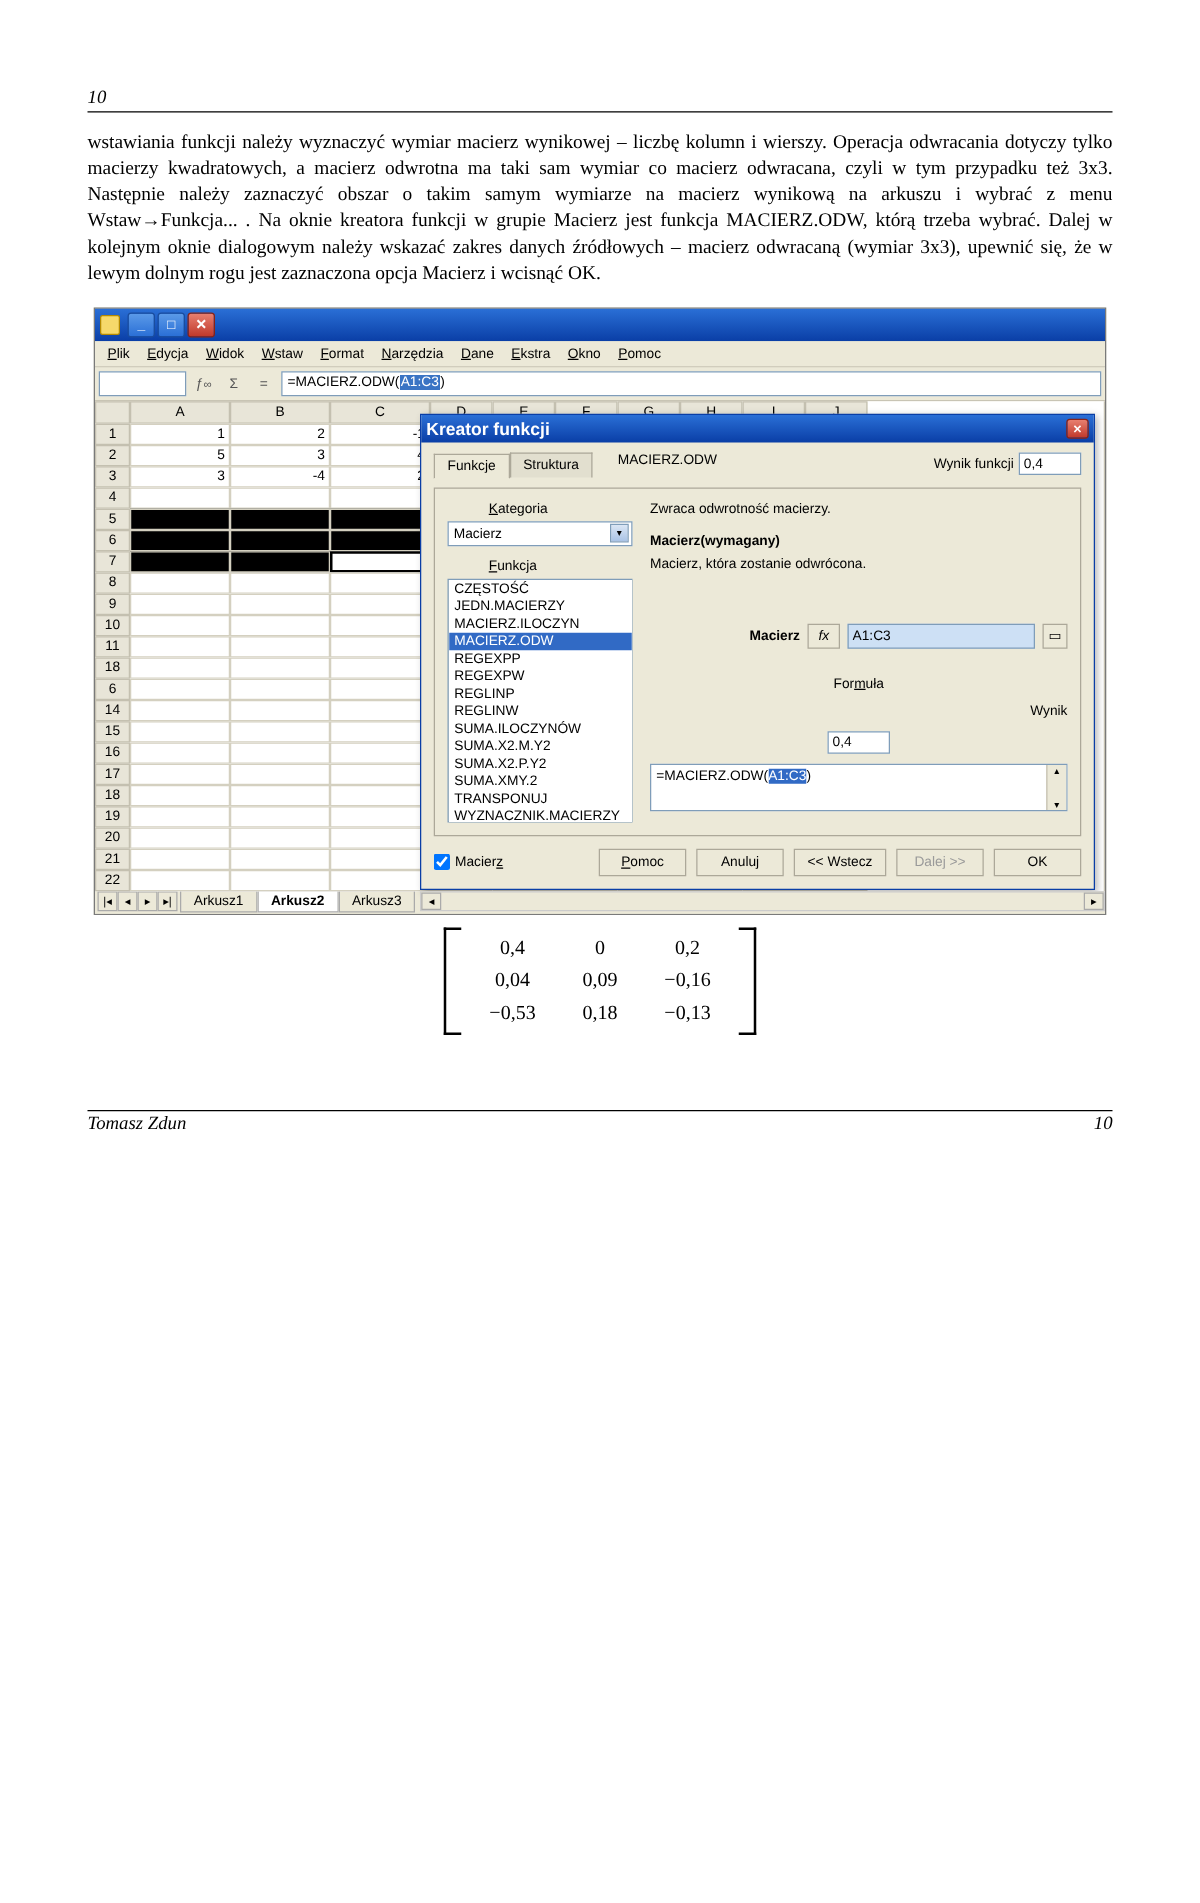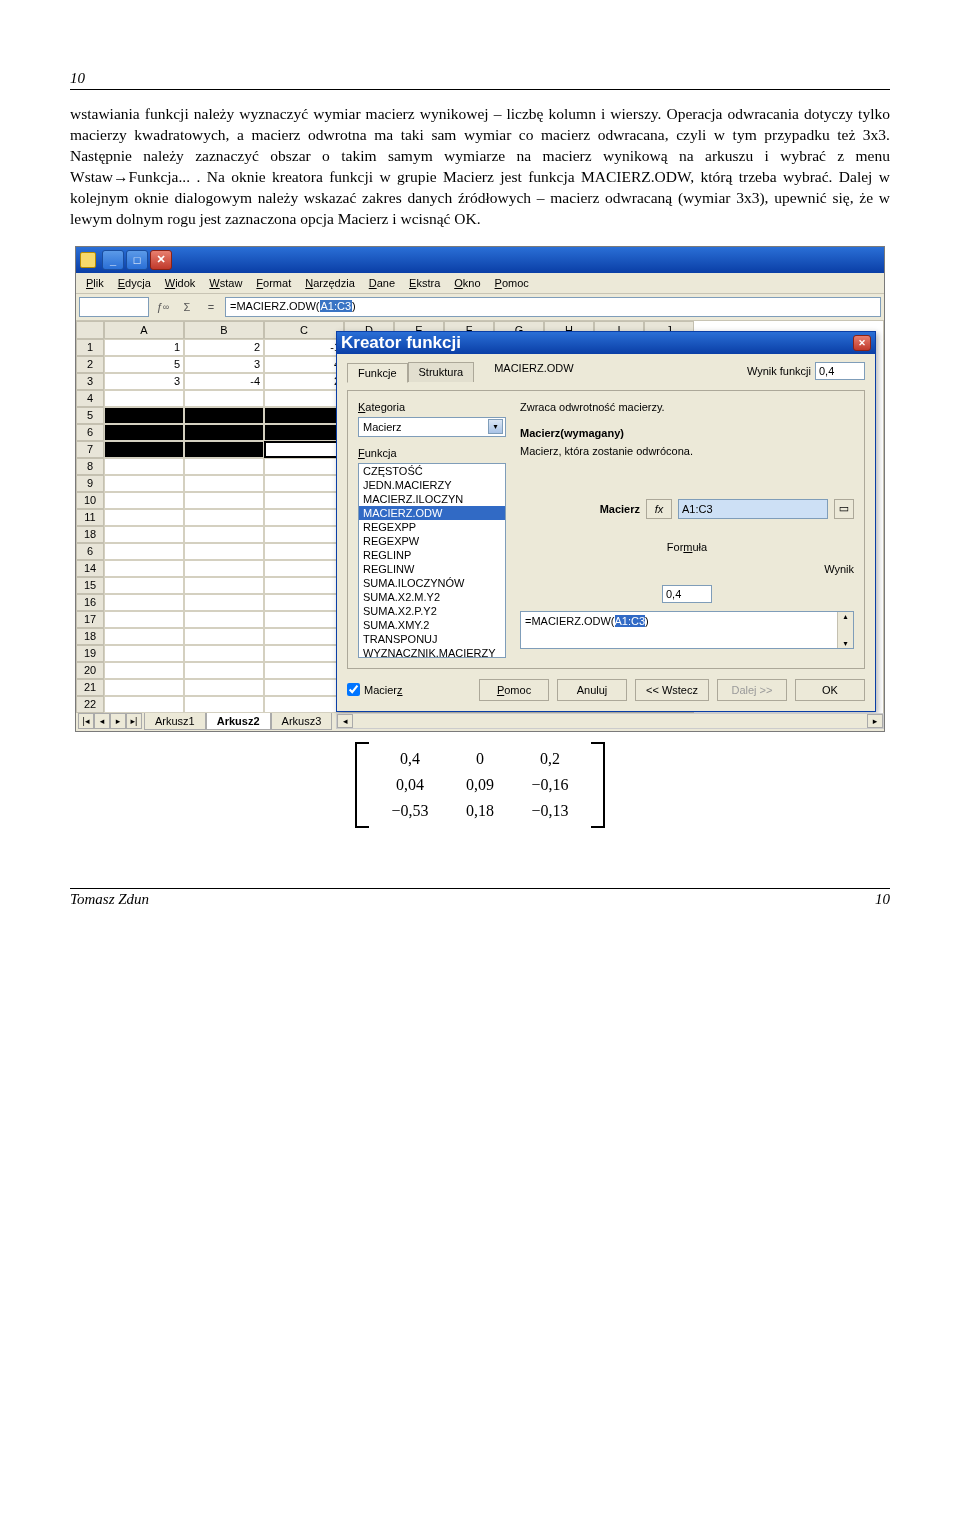--- a/index.html
+++ b/index.html
@@ -53,21 +53,21 @@
   .wiz-top { display:flex; align-items:flex-start; gap:20px; margin-bottom:8px;}
   .wiz-tabs { display:flex; gap:0;}
   .wiz-tab { padding:3px 10px; border:1px solid #aca899; background:#ece9d8; border-bottom:none; font-size:11px;}
   .wiz-tab.active { background:#ece9d8; border-bottom:1px solid #ece9d8; font-weight:normal; position:relative; top:1px;}
   .wiz-tab.inactive { background:#e2dfcf;}
   .wiz-func { font-size:11px;}
   .wiz-result { font-size:11px; display:flex; align-items:center; gap:4px;}
   .wiz-result input { width:50px; height:18px; border:1px solid #7f9db9; background:#fff; font-size:11px; padding:0 3px;}
   .wiz-content { display:flex; gap:14px; border:1px solid #aca899; padding:10px; background:#ece9d8;}
   .wiz-col-left { width:160px; display:flex; flex-direction:column; gap:4px;}
-  .wiz-label { font-size:11px;}
+  .wiz-label { font-size:11px;margin-left:33px;}
   .wiz-label u { text-decoration: underline;}
   .wiz-select { height:20px; border:1px solid #7f9db9; background:#fff; display:flex; align-items:center; justify-content:space-between; padding:0 2px 0 4px; font-size:11px;}
   .wiz-select .arrow { width:15px; height:15px; background:linear-gradient(#dbe6f4,#a9c3e6); border:1px solid #7f9db9; display:flex; align-items:center; justify-content:center; font-size:8px;}
   .wiz-list { height:195px; border:1px solid #7f9db9; background:#fff; overflow:auto; font-size:11px;}
   .wiz-list-item { padding:1px 4px;}
   .wiz-list-item.sel { background:#316ac5; color:#fff;}
   .wiz-col-right { flex:1; display:flex; flex-direction:column; gap:8px; font-size:11px;}
   .desc-block { height:50px;}
   .param-row { display:flex; align-items:center; gap:6px; margin-top:4px;}
   .param-row .plabel { width:120px; text-align:right; font-weight:bold;}
@@ -448,21 +448,21 @@
                   <div class="cell" style="width: 50px;"></div>
                   <div class="cell" style="width: 50px;"></div>
                   <div class="cell" style="width: 50px;"></div>
                 </div>
               </div>
           </div>
         </div>
 
         <div class="wizard">
           <div class="titlebar">
-            <div class="title-txt" style="font-size:17px;">Kreator funkcji</div>
+            <div class="title-txt" style="font-size:14px;">Kreator funkcji</div>
             <div class="win-btns">
               <div class="win-btn close" style="width:18px;height:16px;font-size:9px;">✕</div>
             </div>
           </div>
           <div class="wiz-body">
             <div class="wiz-top">
               <div class="wiz-tabs">
                 <div class="wiz-tab active">Funkcje</div>
                 <div class="wiz-tab inactive">Struktura</div>
               </div>

